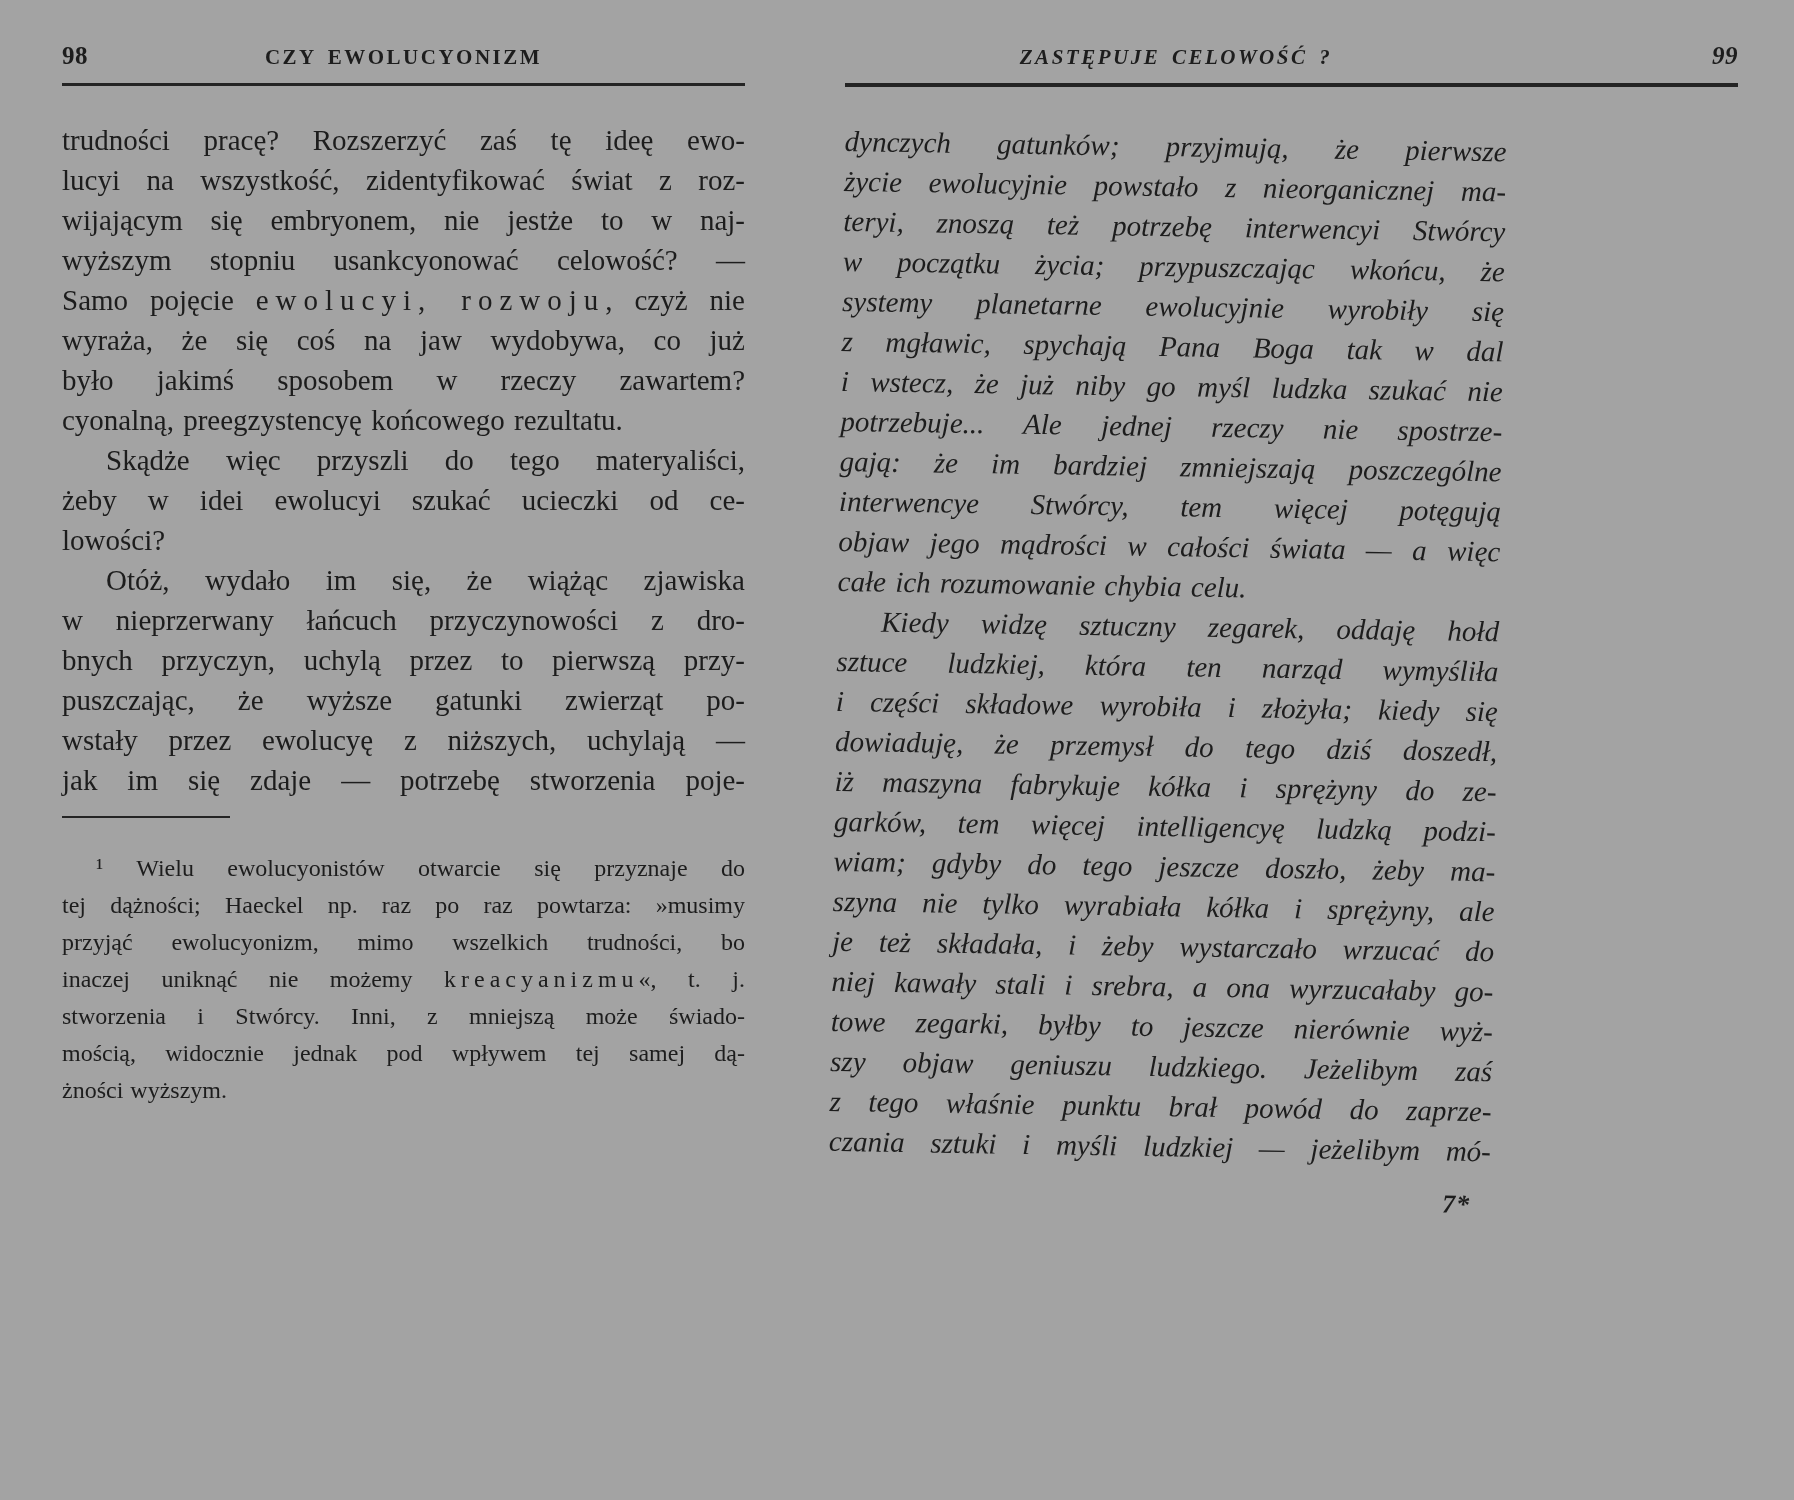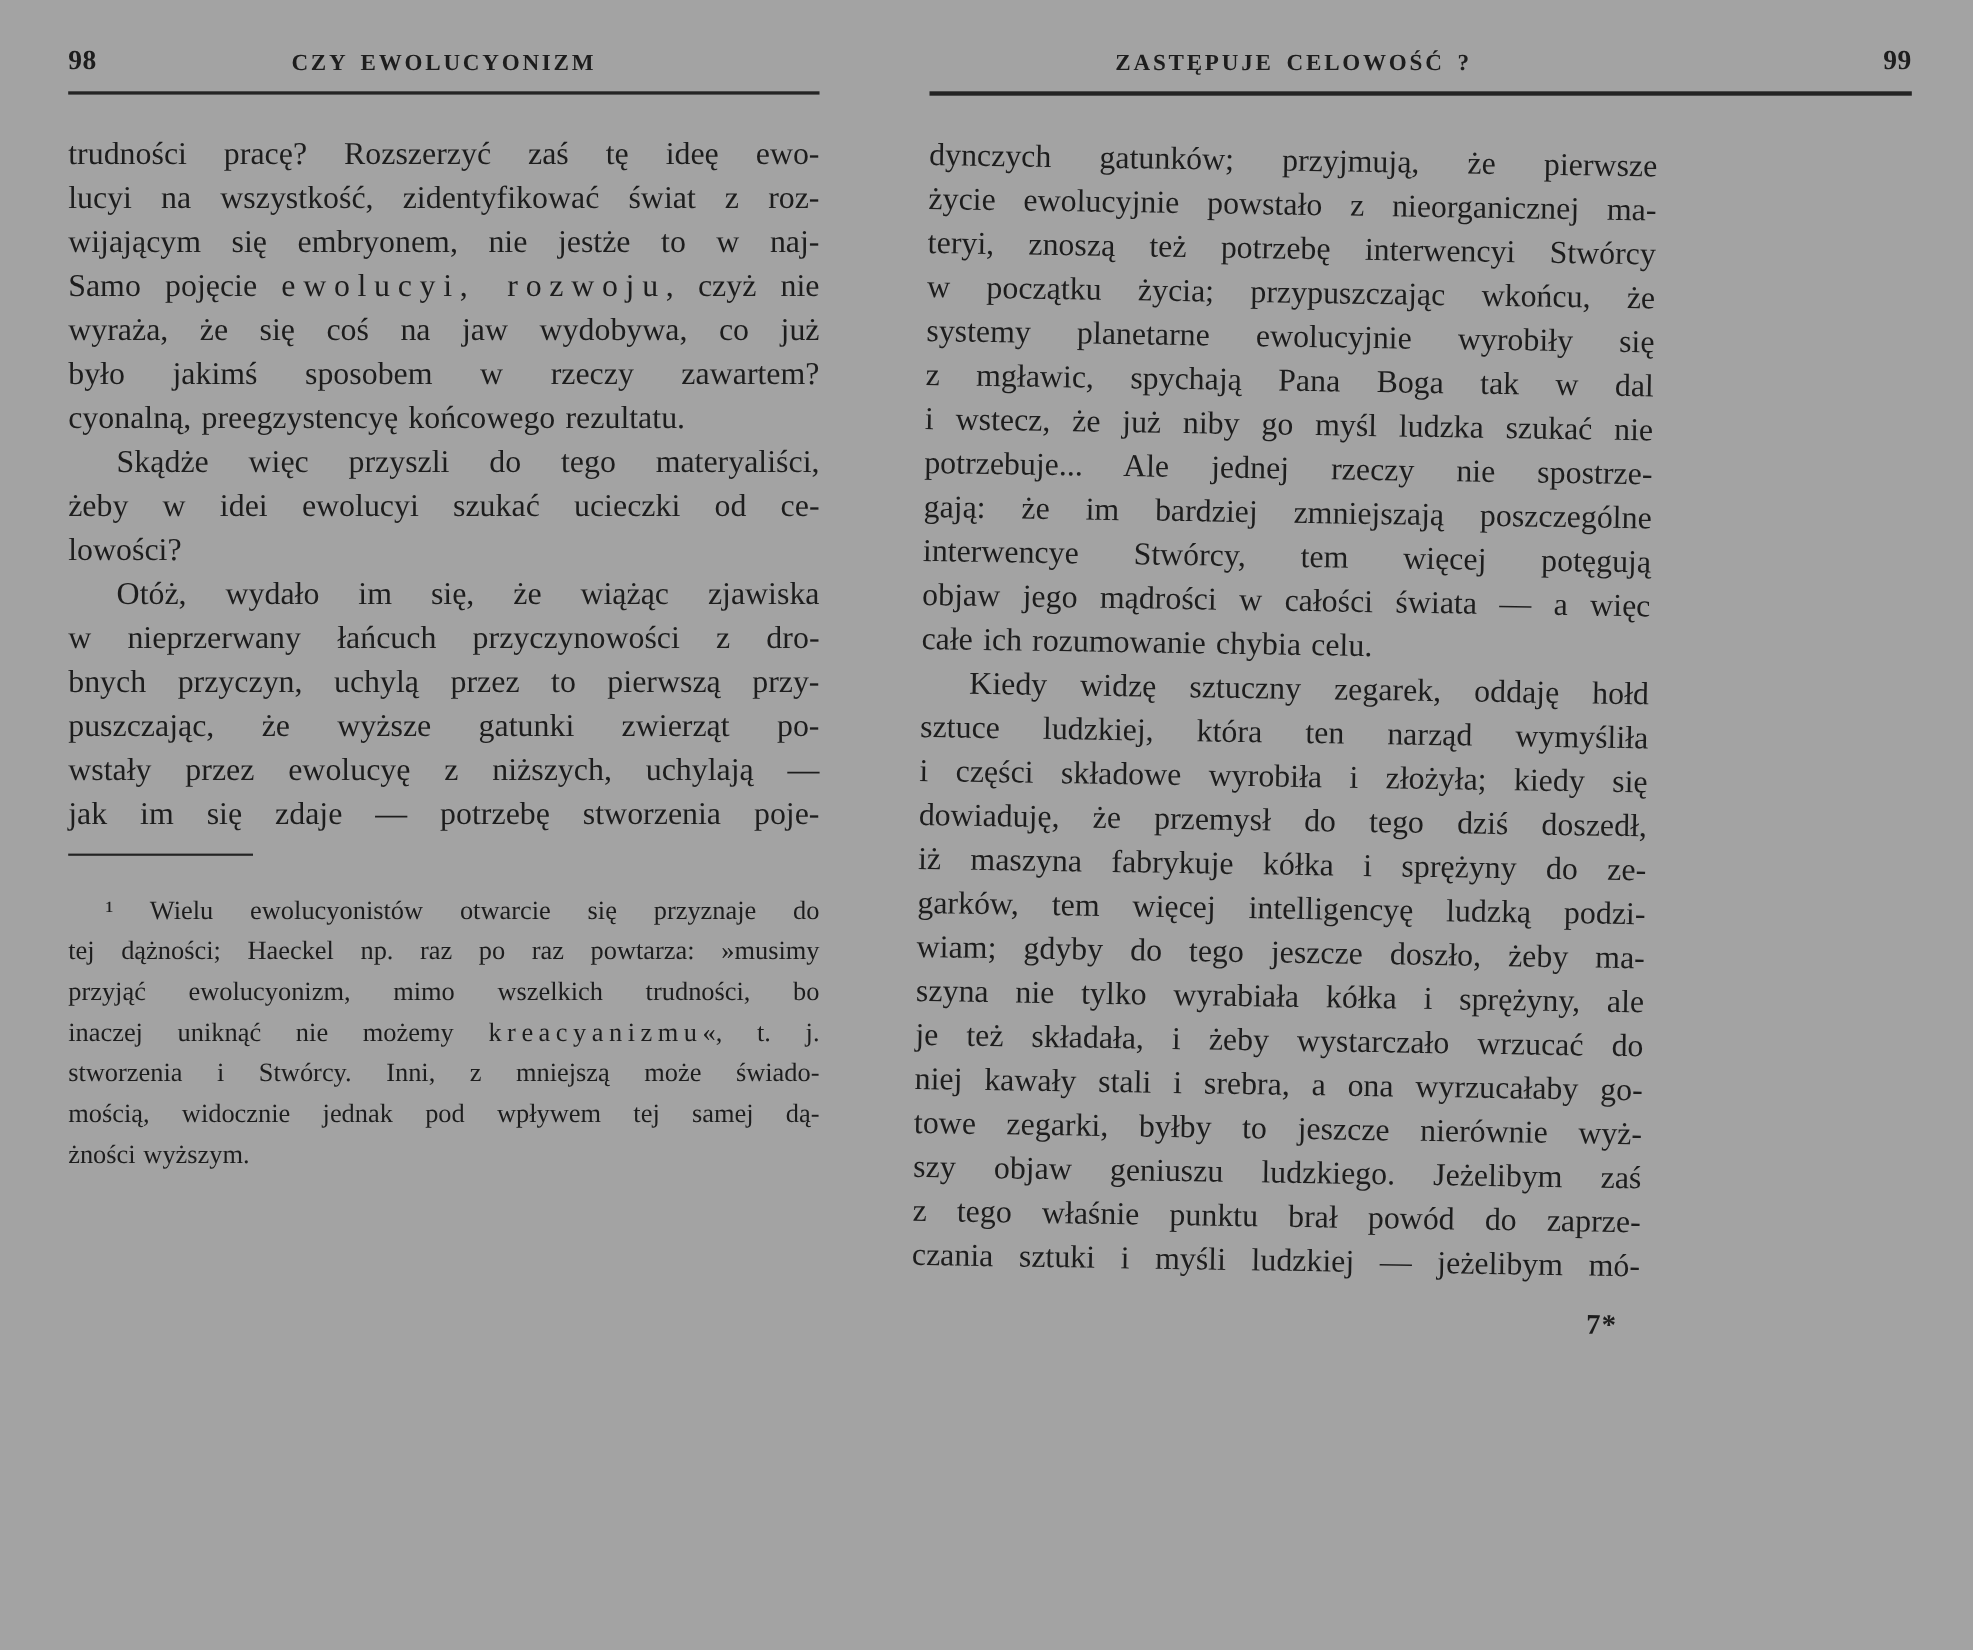--- a/index.html
+++ b/index.html
@@ -11,21 +11,21 @@
     position: relative;
     width: 1794px;
     height: 1500px;
     background: #a3a3a3;
     overflow: hidden;
     font-family: "Liberation Serif", "DejaVu Serif", serif;
     color: #1d1d1d;
   }
   .page { position: absolute; top: 42px; }
   .page-left  { left: 62px;  width: 683px; }
-  .page-right { left: 845px; width: 893px; }
+  .page-right { left: 845px; width: 893px; font-style: italic; }
 
   .phead {
     position: relative;
     height: 32px;
     font-weight: bold;
   }
   .phead .pnum {
     position: absolute;
     top: 0;
     font-size: 25px;
@@ -108,20 +108,21 @@
       <span class="pnum">98</span>
       <span class="ptitle">CZY EWOLUCYONIZM</span>
     </header>
     <div class="rule"></div>
     <div class="pbody pcolumn">
       <div>
           <div class="para">
             <div class="tline">trudności pracę? Rozszerzyć zaś tę ideę ewo-</div>
             <div class="tline">lucyi na wszystkość, zidentyfikować świat z roz-</div>
             <div class="tline">wijającym się embryonem, nie jestże to w naj-</div>
+            <div class="tline">wyższym stopniu usankcyonować celowość? —</div>
             <div class="tline">Samo pojęcie <span class="sperr">ewolucyi, rozwoju</span>, czyż nie</div>
             <div class="tline">wyraża, że się coś na jaw wydobywa, co już</div>
             <div class="tline">było jakimś sposobem w rzeczy zawartem?</div>
             <div class="tline lastline">cyonalną, preegzystencyę końcowego rezultatu.</div>
           </div>
           <div class="para indent">
             <div class="tline">Skądże więc przyszli do tego materyaliści,</div>
             <div class="tline">żeby w idei ewolucyi szukać ucieczki od ce-</div>
             <div class="tline lastline">lowości?</div>
           </div>

